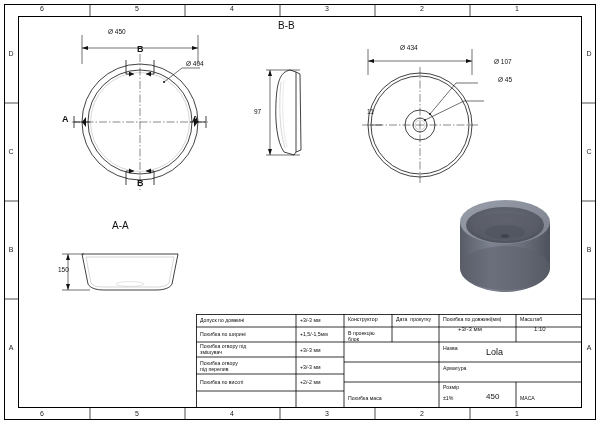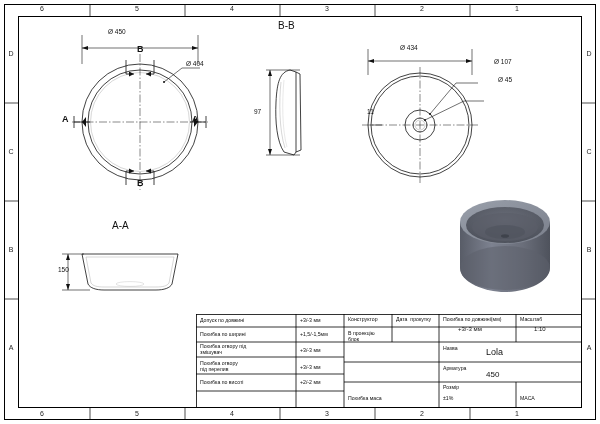--- a/index.html
+++ b/index.html
@@ -389,21 +389,21 @@
     <div class="tb-val" style="left:338px; top:12px;">1:10</div>
 
     <div class="tb-text" style="left:152px; top:17px;">В проекцію
 блок</div>
 
     <div class="tb-text" style="left:247px; top:32px;">Назва</div>
     <div class="tb-val" style="left:290px; top:33px; font-size:9px;">Lola</div>
 
     <div class="tb-text" style="left:247px; top:52px;">Арматура</div>
     <div class="tb-text" style="left:247px; top:71px;">Розмір</div>
-    <div class="tb-val" style="left:290px; top:56px; font-size:8px;">450</div>
+    <div class="tb-val" style="left:290px; top:78px; font-size:8px;">450</div>
 
     <div class="tb-text" style="left:152px; top:82px;">Похибка маса</div>
     <div class="tb-text" style="left:247px; top:82px;">±1%</div>
     <div class="tb-text" style="left:324px; top:82px;">МАСА</div>
   </div>
 
 
 </div>
 
 </body></html>

